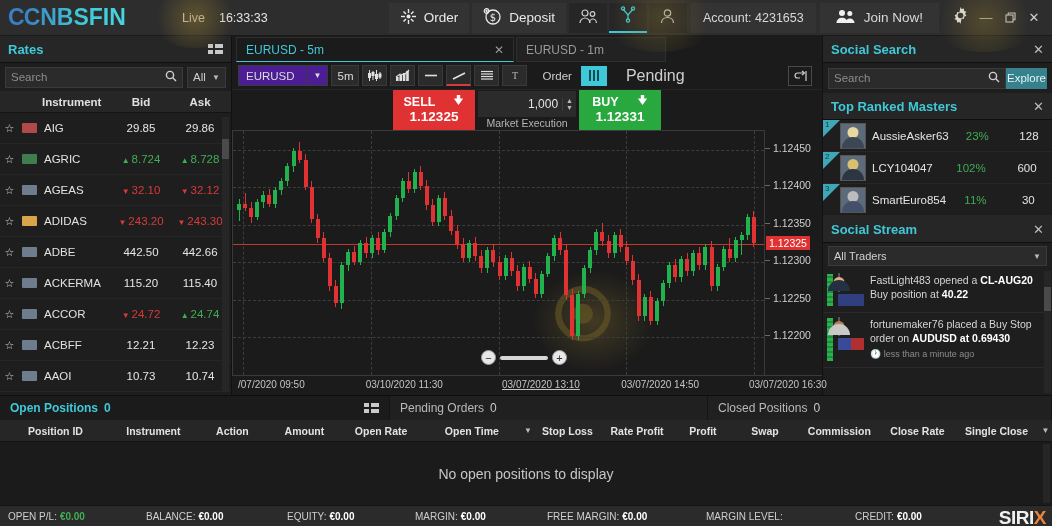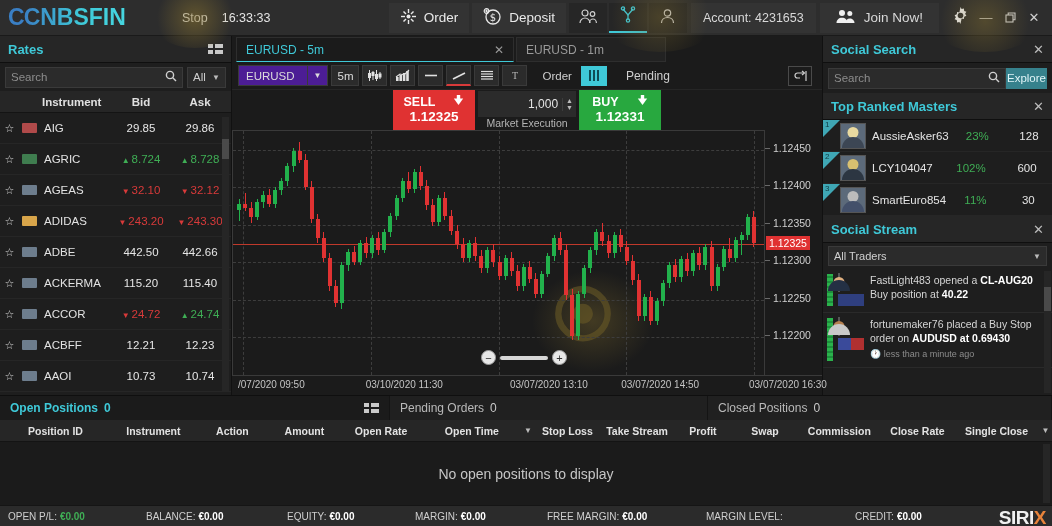--- a/index.html
+++ b/index.html
@@ -153,21 +153,21 @@
     height: 21px; width: 25px; background: #2b2b2b; border: 1px solid #3a3a3a;
     display: flex; align-items: center; justify-content: center; cursor: pointer;
   }
   .ic-btn.sel { border-bottom: 2px solid #d93a3a; }
   .order-lbl { font-size: 11.5px; color: #cfcfcf; margin-left: 12px; }
   .order-toggle {
     width: 26px; height: 20px; background: #3fc9d8; display: flex; align-items: center;
     justify-content: center; margin-left: 6px; cursor: pointer;
   }
   .order-toggle i { display:block; width:2px; height:11px; background:#0e4d55; margin:0 1px; }
-  .pending-lbl { font-size: 12px; color: #cfcfcf; margin-left: 16px; }
+  .pending-lbl { font-size: 16px; color: #cfcfcf; margin-left: 16px; }
   .toolbar-right { margin-left: auto; display: flex; align-items: center; padding-right: 4px; }
   .undock {
     width: 24px; height: 20px; border: 1px solid #4a4a4a; display: flex;
     align-items: center; justify-content: center; cursor: pointer; color: #cfcfcf; font-size: 12px;
   }
 
   
   .trade-row {
     height: 40px; display: flex; align-items: center; justify-content: center;
     gap: 0; background: #1b1b1b; position: relative;
@@ -344,21 +344,21 @@
     <div class="tb-blob" style="left:150px;top:-12px;width:90px;height:60px;"></div>
     <div class="tb-blob" style="left:600px;top:-18px;width:120px;height:70px;opacity:.35;"></div>
     <div class="tb-blob" style="left:930px;top:-10px;width:110px;height:62px;opacity:.4;"></div>
 
     <div class="logo">
       <span class="logo-mark">C</span>
       <span class="logo-text">CNBSFIN</span>
     </div>
 
     <div class="live-wrap">
-      <span>Stop</span>
+      <span>Live</span>
       <span>16:33:33</span>
     </div>
 
     <div class="topbar-spacer"></div>
 
     <div class="tb-btn">
       <span>
         <svg width="17" height="17" viewBox="0 0 17 17">
             <g stroke="#e9e9e9" stroke-width="1.4">
         <line x1="8.5" y1="1" x2="8.5" y2="5"></line>
@@ -1082,21 +1082,21 @@
             <div class="pa-tick" style="top: 86.75px;">1.12350</div>
             <div class="pa-tick" style="top: 124.25px;">1.12300</div>
             <div class="pa-tick" style="top: 161.75px;">1.12250</div>
             <div class="pa-tick" style="top: 199.25px;">1.12200</div>
             <div class="pa-cur" style="top: 105.5px;">1.12325</div>
           </div>
       </div>
       <div class="time-axis" id="time-axis">
           <div class="ta-tick" style="left: 6px;">/07/2020 09:50</div>
           <div class="ta-tick" style="left: 133.75px;">03/10/2020 11:30</div>
-          <div class="ta-tick" style="left: 278px;">03/07/2020 13:10</div>
+          <div class="ta-tick" style="left: 270px; text-decoration: underline;">03/07/2020 13:10</div>
           <div class="ta-tick" style="left: 389.25px;">03/07/2020 14:50</div>
           <div class="ta-tick" style="left: 517px;">03/07/2020 16:30</div>
         </div>
     </div>
 
     <div class="right">
 
       <div class="panel-head">
         <span class="panel-title">Social Search</span>
         <span class="panel-x">✕</span>
@@ -1217,21 +1217,21 @@
       </div>
     <div class="pos-cols" id="pos-cols">
         <div style="width: 118px;">Position ID</div>
         <div style="width: 90px;">Instrument</div>
         <div style="width: 78px;">Action</div>
         <div style="width: 75px;">Amount</div>
         <div style="width: 88px;">Open Rate</div>
         <div style="width: 105px;">Open Time</div>
         <div class="caret" style="width: 14px;">▼</div>
         <div style="width: 70px;">Stop Loss</div>
-        <div style="width: 78px;">Take Stream</div>
+        <div style="width: 78px;">Rate Profit</div>
         <div style="width: 62px;">Profit</div>
         <div style="width: 70px;">Swap</div>
         <div style="width: 88px;">Commission</div>
         <div style="width: 78px;">Close Rate</div>
         <div style="width: 90px;">Single Close</div>
         <div class="caret" style="width: 14px;">▼</div>
       </div>
     <div class="pos-empty">
       <span>No open positions to display</span>
       <div class="bot-scroll"></div>

